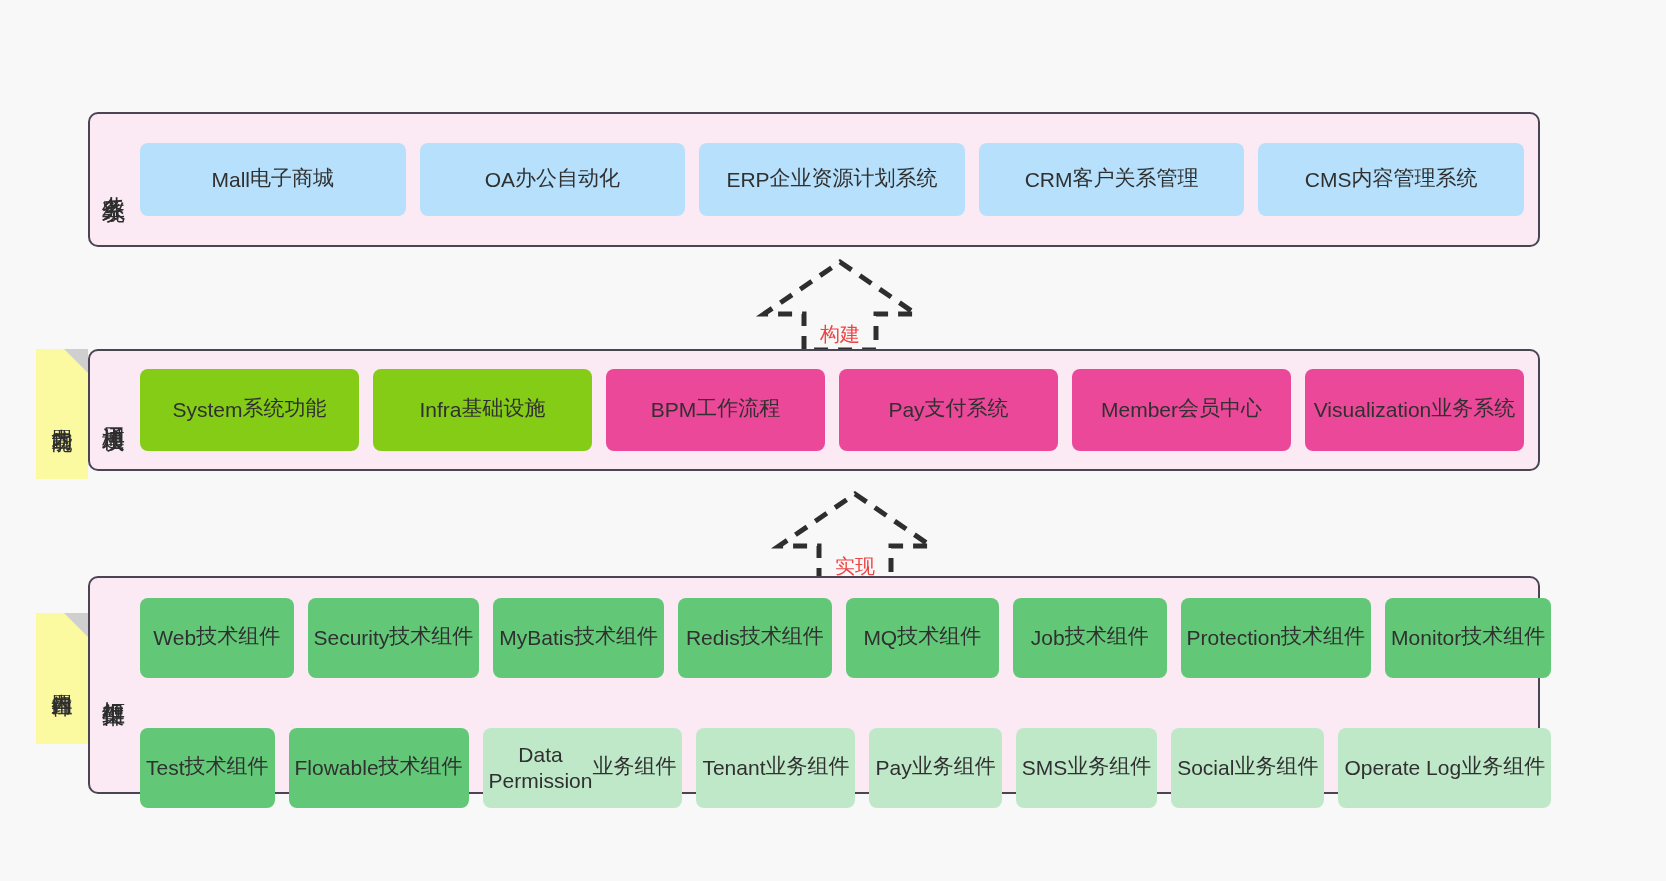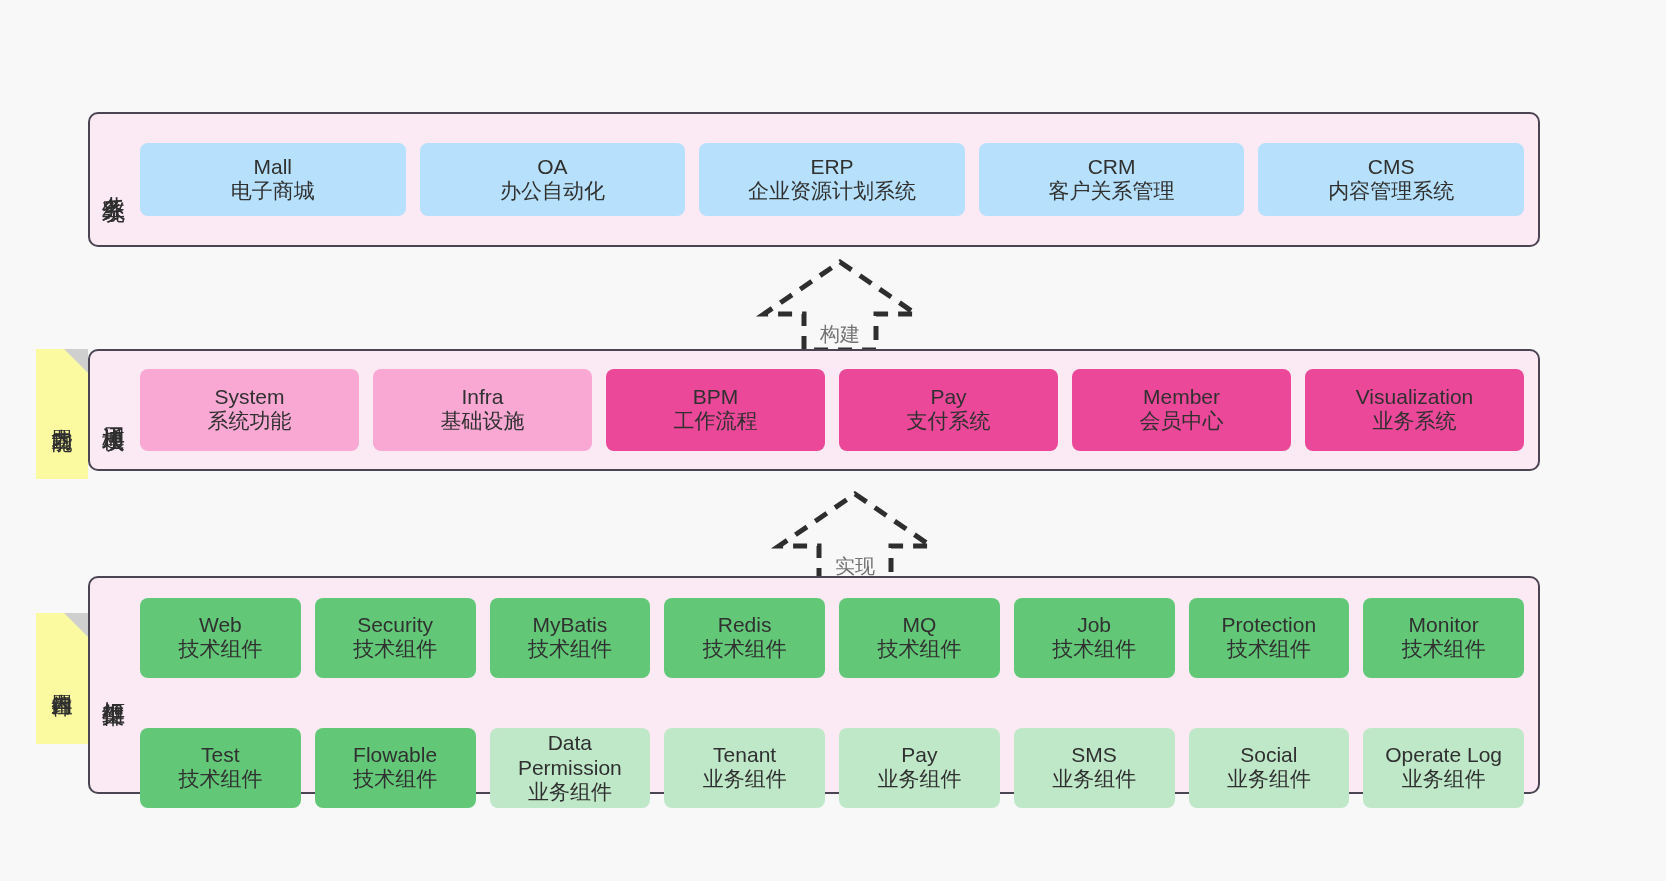--- a/index.html
+++ b/index.html
@@ -56,41 +56,41 @@
   .tile-row {
     display: flex;
     gap: 14px;
   }
 
   
   .tile {
     flex: 1;
     border-radius: 8px;
     display: flex;
-    flex-direction: column;
+    flex-direction: row;
     align-items: center;
     justify-content: center;
     text-align: center;
     color: #303030;
     font-size: 21px;
     line-height: 1.22;
     box-sizing: border-box;
     padding: 4px 6px;
     user-select: none;
   }
   .tile .t-en { white-space: nowrap; }
   .tile .t-cn { white-space: nowrap; font-family: Liberation Mono, monospace; }
   .tile.wrap .t-en { white-space: normal; }
 
   .band-business { top: 112px; left: 88px; width: 1452px; height: 135px; }
   .band-business .tile { height: 73px; background: #b6e0fb; }
 
   .band-module { top: 349px; left: 88px; width: 1452px; height: 122px; }
   .band-module .tile { height: 82px; background: #ec4899; }
-  .band-module .tile.strong { background: #f9a8d4; }
+  .band-module .tile.strong { background: #84cc16; }
 
   .band-framework { top: 576px; left: 88px; width: 1452px; height: 218px; }
   .band-framework .tile { height: 80px; background: #62c878; margin-top: 36px; }
   .band-framework .tile.light { background: #bfe8c8; }
 
   
   .sticky {
     position: absolute;
     width: 52px;
     background: #fcfaa0;
@@ -127,21 +127,21 @@
   .arrow-build { left: 760px; top: 258px; }
   .arrow-impl  { left: 775px; top: 490px; }
   .arrow-wrap svg { display: block; width: 100%; height: 100%; overflow: visible; }
   .arrow-label {
     position: absolute;
     left: 0;
     right: 0;
     bottom: 6px;
     text-align: center;
     font-size: 20px;
-    color: #737373;
+    color: #ef4444;
     user-select: none;
     pointer-events: none;
   }
 </style>
 </head>
 <body>
 
 <div class="canvas">
 
   <div class="band band-business">

